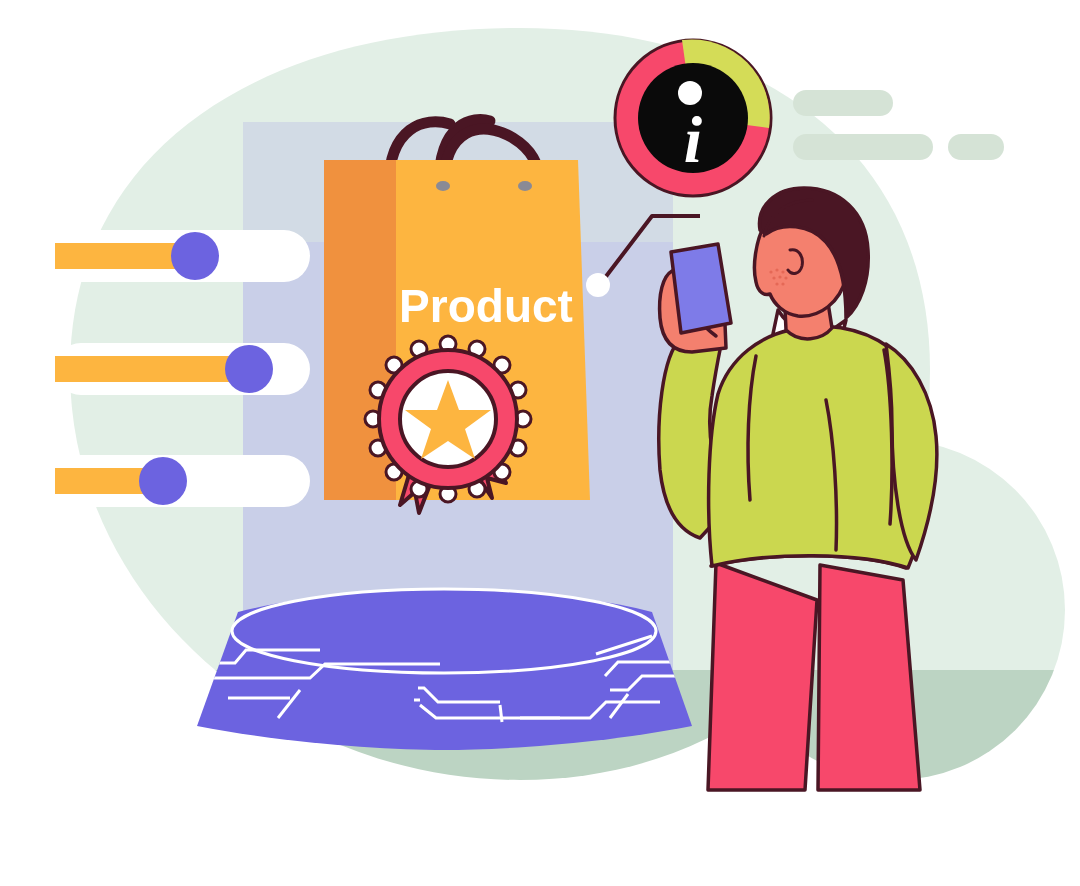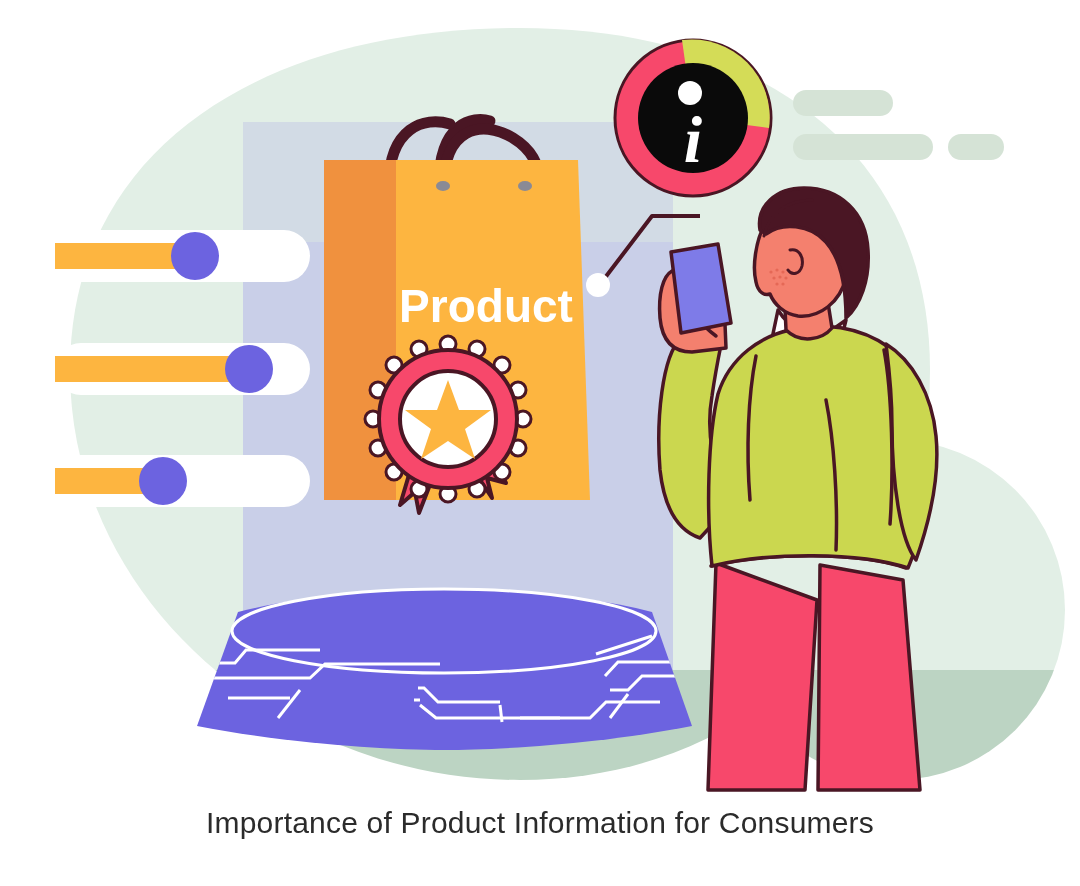--- a/index.html
+++ b/index.html
@@ -249,15 +249,14 @@
           <circle cx="774" cy="278" r="1.6"></circle>
         <circle cx="780" cy="277" r="1.6"></circle>
           <circle cx="786" cy="278" r="1.6"></circle>
         <circle cx="777" cy="284" r="1.6"></circle>
           <circle cx="783" cy="284" r="1.6"></circle>
       </g>
     </g>
 
   </svg>
 
-  <div class="caption">Importance of Product Information for Consumers</div>
 
 </div>
 
 </body></html>

